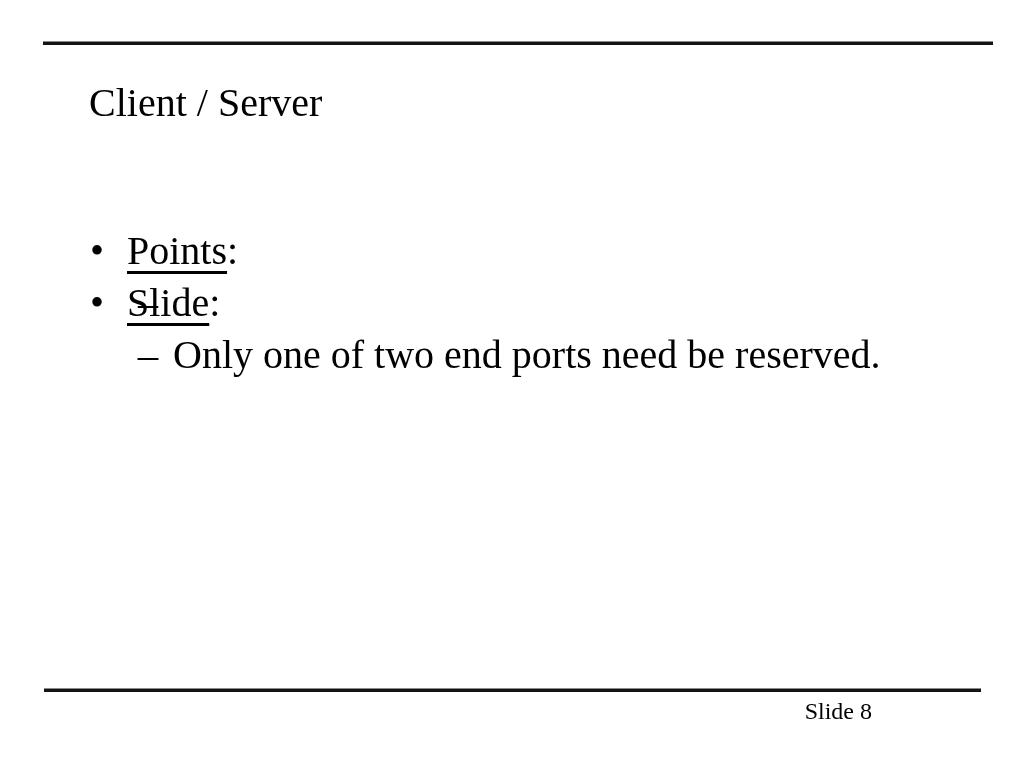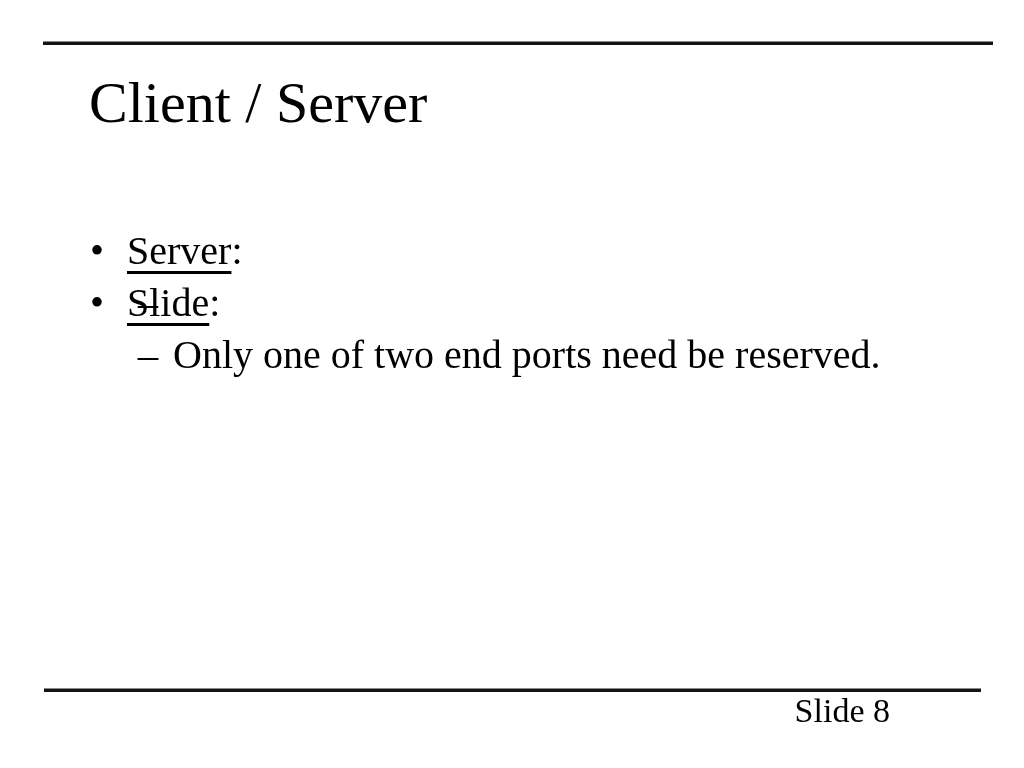--- a/index.html
+++ b/index.html
@@ -18,21 +18,21 @@
     background: #141414;
     border-top: 1px solid #8a8a8a;
   }
   .rule-top    { left: 43px; top: 41px;  width: 950px; }
   .rule-bottom { left: 44px; top: 688px; width: 937px; }
 
   .slide-title {
     position: absolute;
     left: 89px;
     top: 74px;
-    font-size: 58px;
+    font-size: 40px;
     line-height: 57px;
     white-space: nowrap;
     letter-spacing: 0px;
   }
 
   .content {
     position: absolute;
     left: 89px;
     top: 225px;
     width: 895px;
@@ -59,38 +59,38 @@
     top: 0;
   }
   .ul {
     text-decoration: underline;
     text-decoration-thickness: 2.5px;
     text-underline-offset: 7px;
   }
 
   .footer {
     position: absolute;
-    right: 134px;
+    right: 152px;
     top: 694px;
-    font-size: 34px;
+    font-size: 24px;
     line-height: 34px;
     white-space: nowrap;
   }
 </style>
 </head>
 <body style="background: rgb(255, 255, 255); color: rgb(0, 0, 0);">
 
 <div class="rule rule-top" style="background: rgb(20, 20, 20);"></div>
 
 <div class="slide-title">
   <div>Client / Server</div>
 </div>
 
 <div class="content">
-    <div class="item-l1"><span class="bullet">•</span><span class="ul">Server</span><span>:</span></div>
+    <div class="item-l1"><span class="bullet">•</span><span class="ul">Points</span><span>:</span></div>
     <div class="item-l2"><span class="dash">–</span></div>
     <div class="item-l1"><span class="bullet">•</span><span class="ul">Slide</span><span>:</span></div>
     <div class="item-l2"><span class="dash">–</span></div>
     <div class="item-l2"><span class="dash">–</span><span>Only one of two end ports need be reserved.</span></div>
   </div>
 
 <div class="rule rule-bottom" style="background: rgb(20, 20, 20);"></div>
 
 <div class="footer">Slide 8</div>
 

